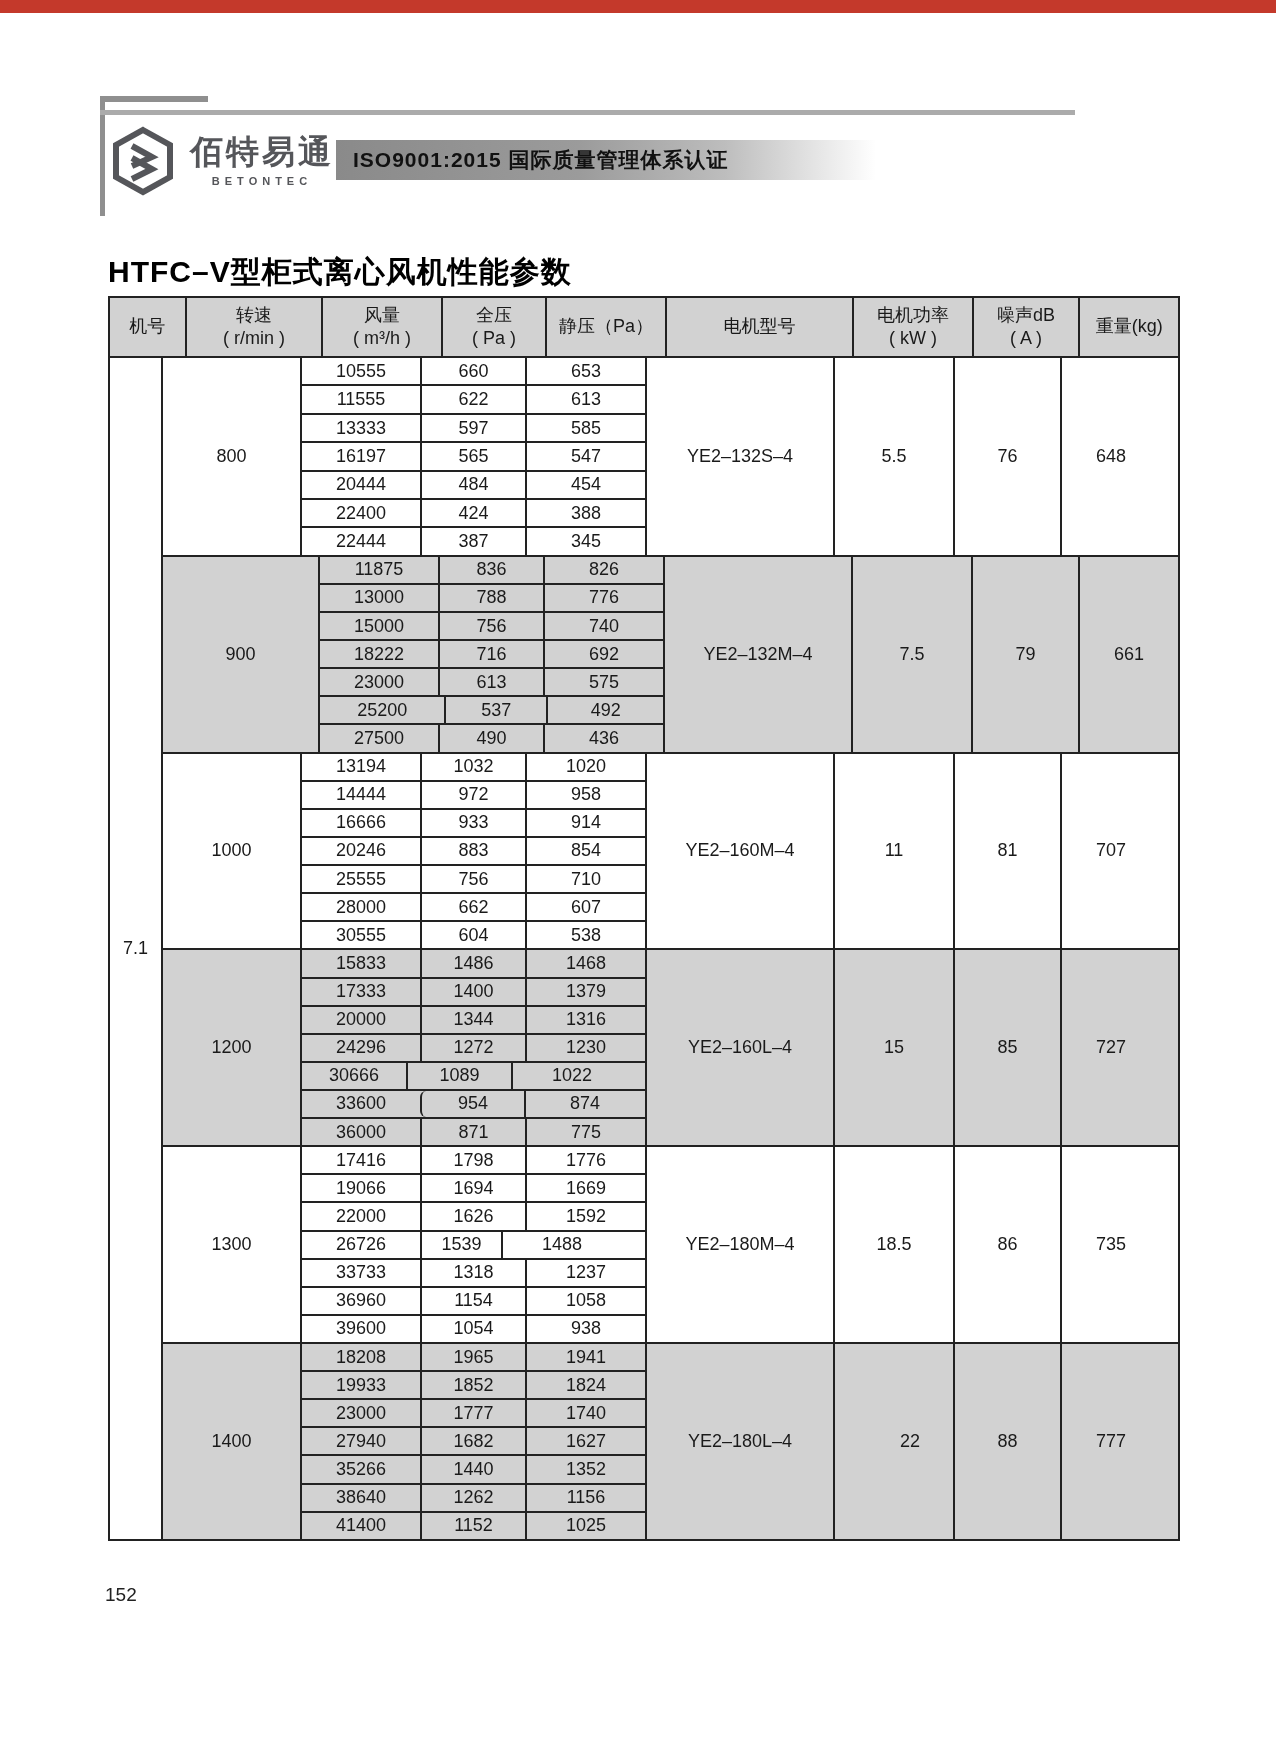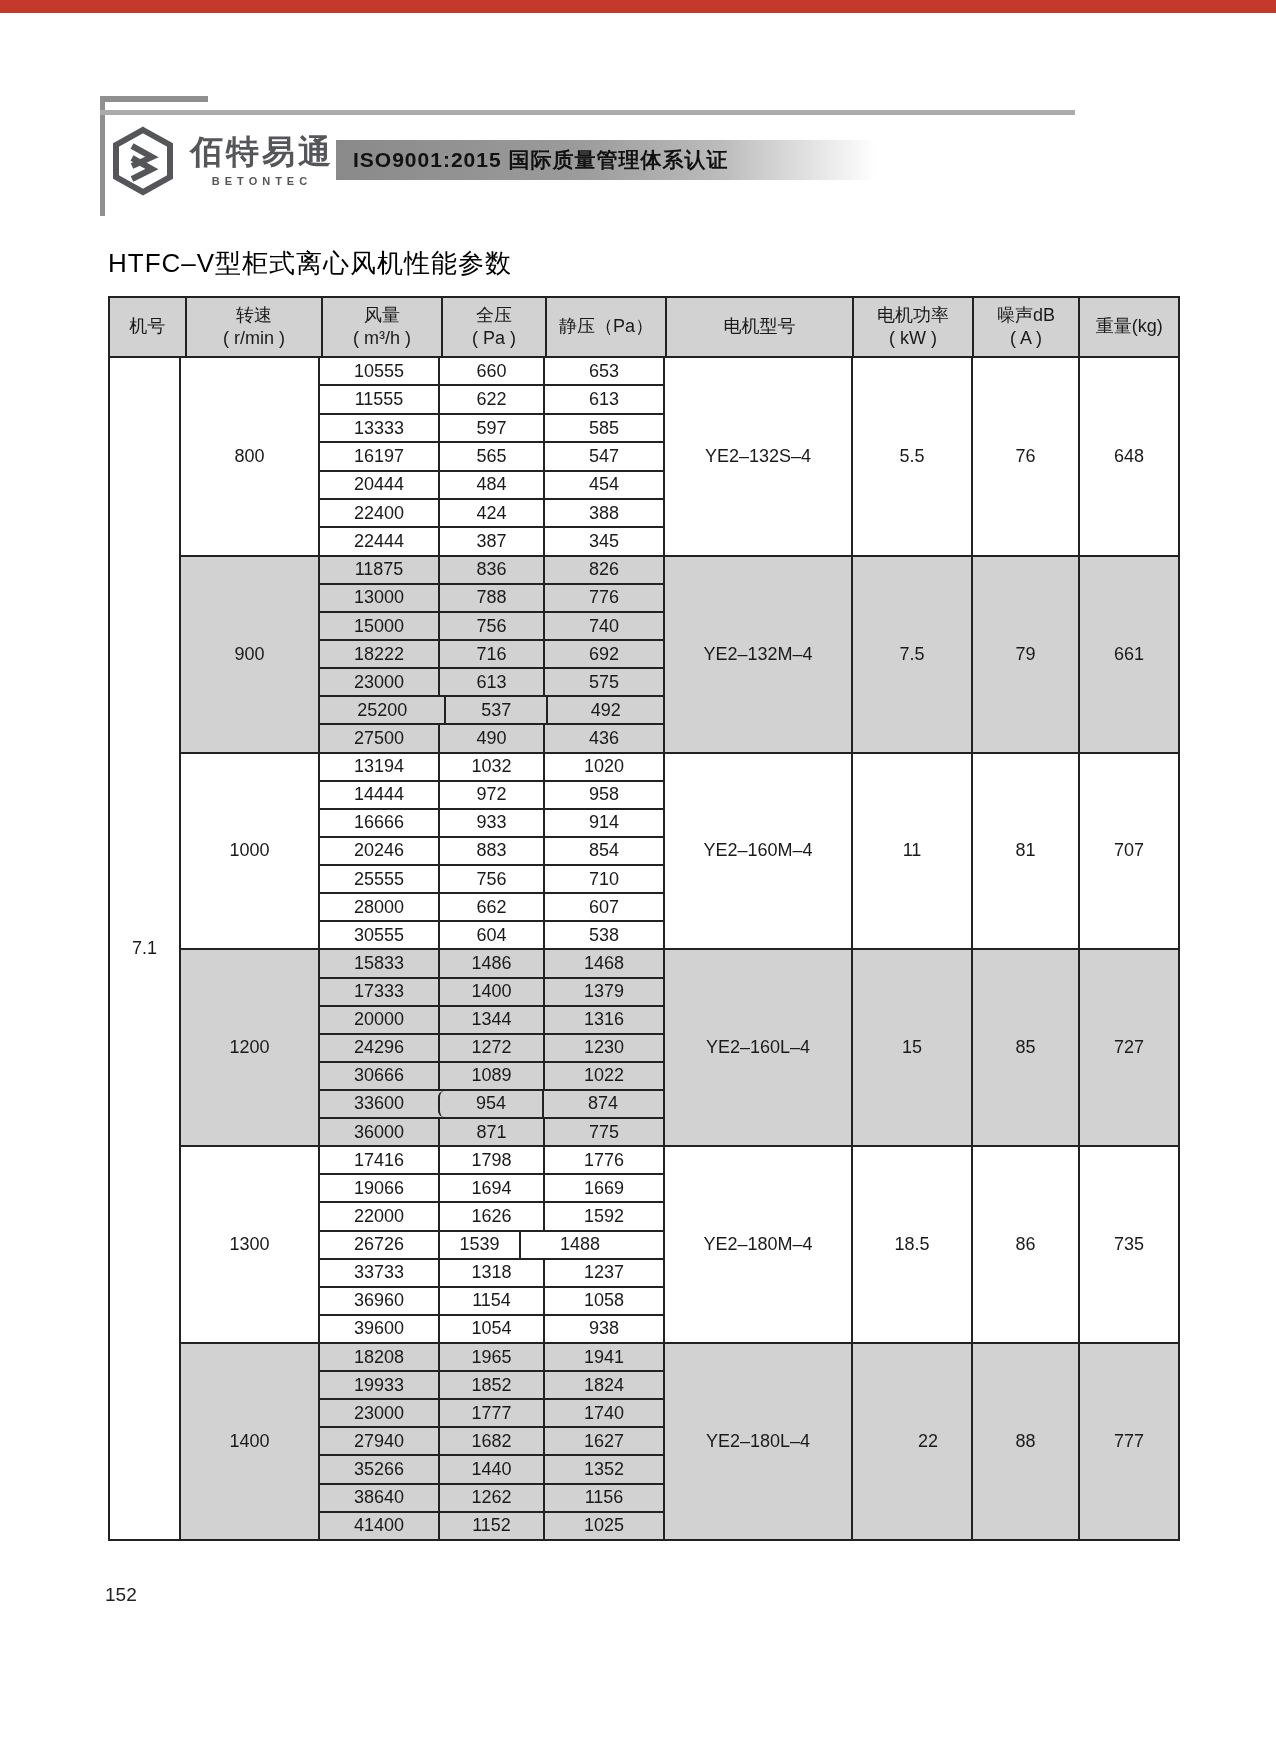--- a/index.html
+++ b/index.html
@@ -21,21 +21,21 @@
   .logo-name { font-size:33px; font-weight:bold; color:#55565a; letter-spacing:3px; line-height:1; }
   .logo-sub  { font-size:11px; font-weight:bold; color:#55565a; letter-spacing:5px; margin-top:7px; }
 
   .banner {
     position:absolute; left:336px; top:140px; width:540px; height:40px;
     background:linear-gradient(to right, #8a8a8a 0%, #9b9b9b 45%, #bdbdbd 72%, rgba(255,255,255,0) 100%);
     display:flex; align-items:center;
   }
   .banner-text { font-size:21px; font-weight:bold; color:#111; padding-left:17px; letter-spacing:1px; }
 
-  .title { position:absolute; left:108px; top:246px; font-size:26px; font-weight:normal; letter-spacing:1px; color:#000; }
+  .title { position:absolute; left:108px; top:252px; font-size:30px; font-weight:bold; letter-spacing:1px; color:#000; }
 
   
   .tbl { position:absolute; left:108px; top:296px; width:1072px; border:2px solid #222; box-sizing:border-box; background:#fff; }
   .thead { display:flex; height:60px; background:#d2d2d2; border-bottom:2px solid #222; box-sizing:border-box; }
   .hc { box-sizing:border-box; border-left:2px solid #222; display:flex; flex-direction:column;
         justify-content:center; align-items:center; text-align:center; font-size:18px; line-height:1.3; }
   .hc:first-child { border-left:none; }
   .tbody { display:flex; align-items:stretch; }
   .mcol { width:75px; border-right:2px solid #222; box-sizing:border-box;
           display:flex; align-items:center; justify-content:center; font-size:18px; background:#fff; }
@@ -158,21 +158,21 @@
               <div class="sc" style="width: 105px;">387</div>
               <div class="sc" style="width: 120px;">345</div>
             </div>
           </div>
           <div class="gc" style="width: 188px;">YE2–132S–4</div>
           <div class="gc" style="width: 120px;">5.5</div>
           <div class="gc" style="width: 107px;">76</div>
           <div class="gc" style="width: 100px;">648</div>
         </div>
         <div class="grp shaded">
-          <div class="gc speed" style="width: 137px;">900</div>
+          <div class="gc speed" style="width: 155px;">900</div>
           <div class="subcols">
             <div class="srow">
               <div class="sc" style="width: 118px;">11875</div>
               <div class="sc" style="width: 105px;">836</div>
               <div class="sc" style="width: 120px;">826</div>
             </div>
             <div class="srow">
               <div class="sc" style="width: 118px;">13000</div>
               <div class="sc" style="width: 105px;">788</div>
               <div class="sc" style="width: 120px;">776</div>
@@ -269,21 +269,21 @@
               <div class="sc" style="width: 118px;">20000</div>
               <div class="sc" style="width: 105px;">1344</div>
               <div class="sc" style="width: 120px;">1316</div>
             </div>
             <div class="srow">
               <div class="sc" style="width: 118px;">24296</div>
               <div class="sc" style="width: 105px;">1272</div>
               <div class="sc" style="width: 120px;">1230</div>
             </div>
             <div class="srow">
-              <div class="sc" style="width: 118px;">30666</div>
+              <div class="sc" style="width: 104px;">30666</div>
               <div class="sc" style="width: 105px;">1089</div>
               <div class="sc" style="width: 120px;">1022</div>
             </div>
             <div class="srow">
               <div class="sc" style="width: 118px;">33600</div>
               <div class="sc" style="width: 104px; border-radius: 6px;">954</div>
               <div class="sc" style="width: 120px;">874</div>
             </div>
             <div class="srow">
               <div class="sc" style="width: 118px;">36000</div>

